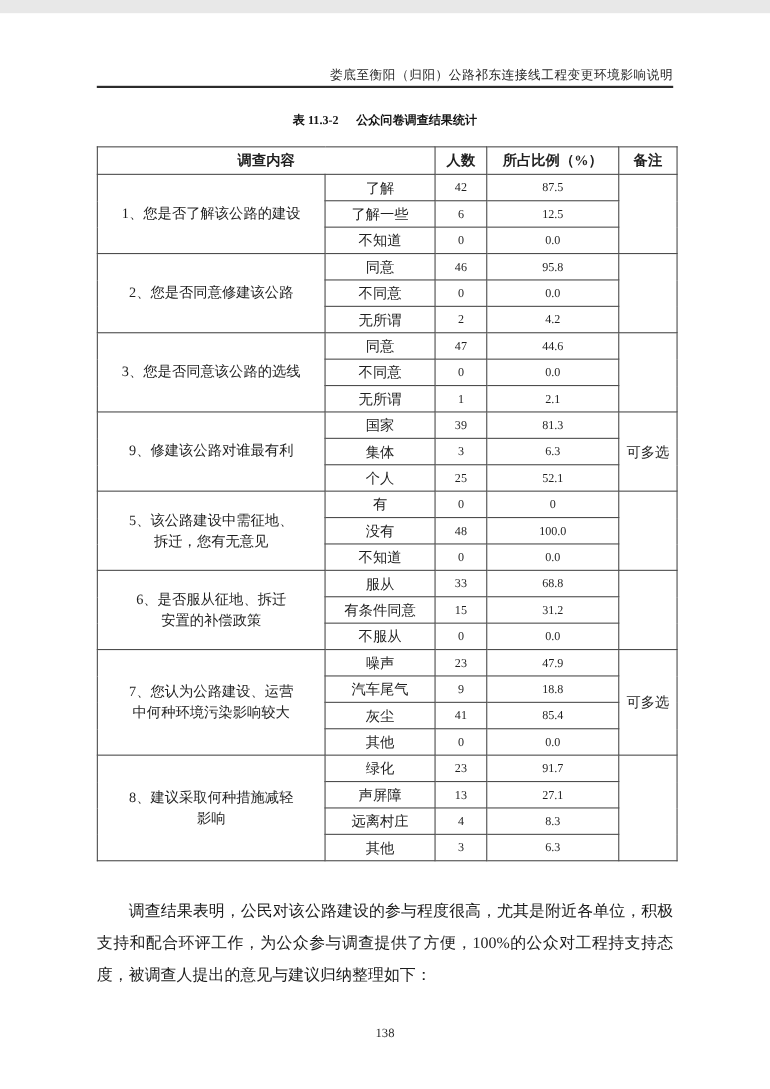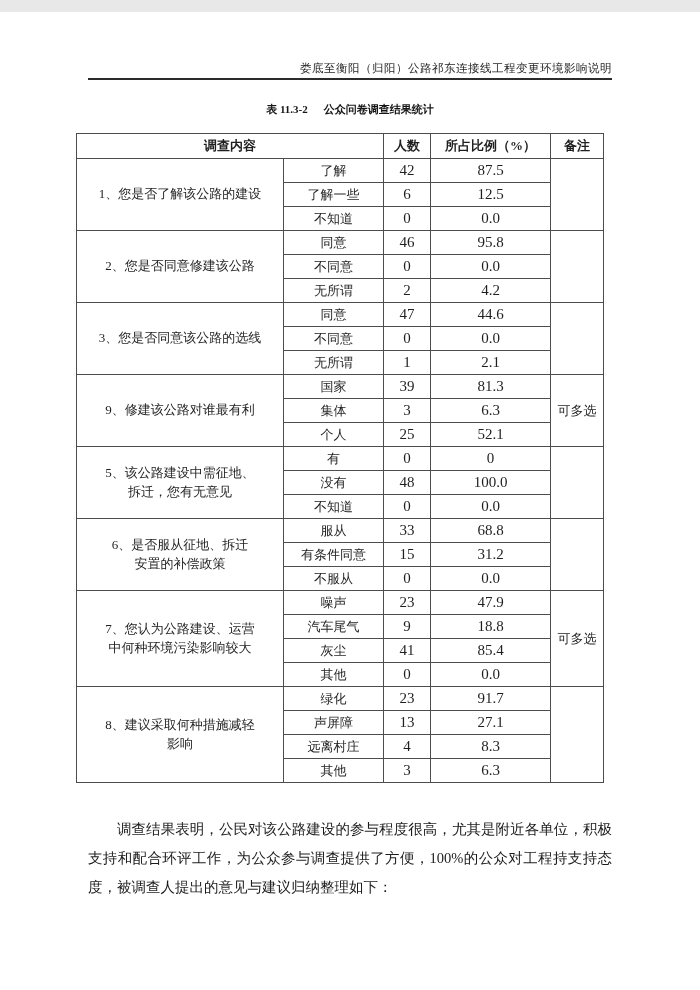--- a/index.html
+++ b/index.html
@@ -45,42 +45,42 @@
     text-align: center;
     font-weight: bold;
     font-size: 11px;
     color: #151515;
   }
   .table-caption .num { margin-right: 16px; }
 
   table.survey {
     position: absolute;
     top: 121px;
-    left: 76px;
+    left: 88px;
     width: 527px;
     border-collapse: collapse;
     table-layout: fixed;
     font-size: 13px;
     color: #1f1f1f;
   }
   table.survey td, table.survey th {
     border: 1px solid #4d4d4d;
     text-align: center;
     vertical-align: middle;
     padding: 0 2px;
     overflow: hidden;
   }
   table.survey thead th {
     height: 25px;
     font-weight: bold;
     font-size: 13px;
   }
   table.survey tbody td { height: 24px; }
   table.survey td.q-cell { line-height: 1.45; }
-  table.survey td.num-cell { font-size: 15px; }
+  table.survey td.num-cell { font-size: 11px; }
 
   .body-text {
     position: absolute;
     top: 803px;
     left: 88px;
     width: 524px;
     font-size: 14.5px;
     line-height: 29px;
     text-align: justify;
     color: #1c1c1c;
@@ -273,14 +273,15 @@
           <td class="num-cell">3</td>
           <td class="num-cell">6.3</td>
         </tr>
       </tbody>
   </table>
 
   <div class="body-text">
     <p>调查结果表明，公民对该公路建设的参与程度很高，尤其是附近各单位，积极支持和配合环评工作，为公众参与调查提供了方便，100%的公众对工程持支持态度，被调查人提出的意见与建议归纳整理如下：</p>
   </div>
 
+  <div class="page-number">138</div>
 
 </div>
 
 </body></html>

